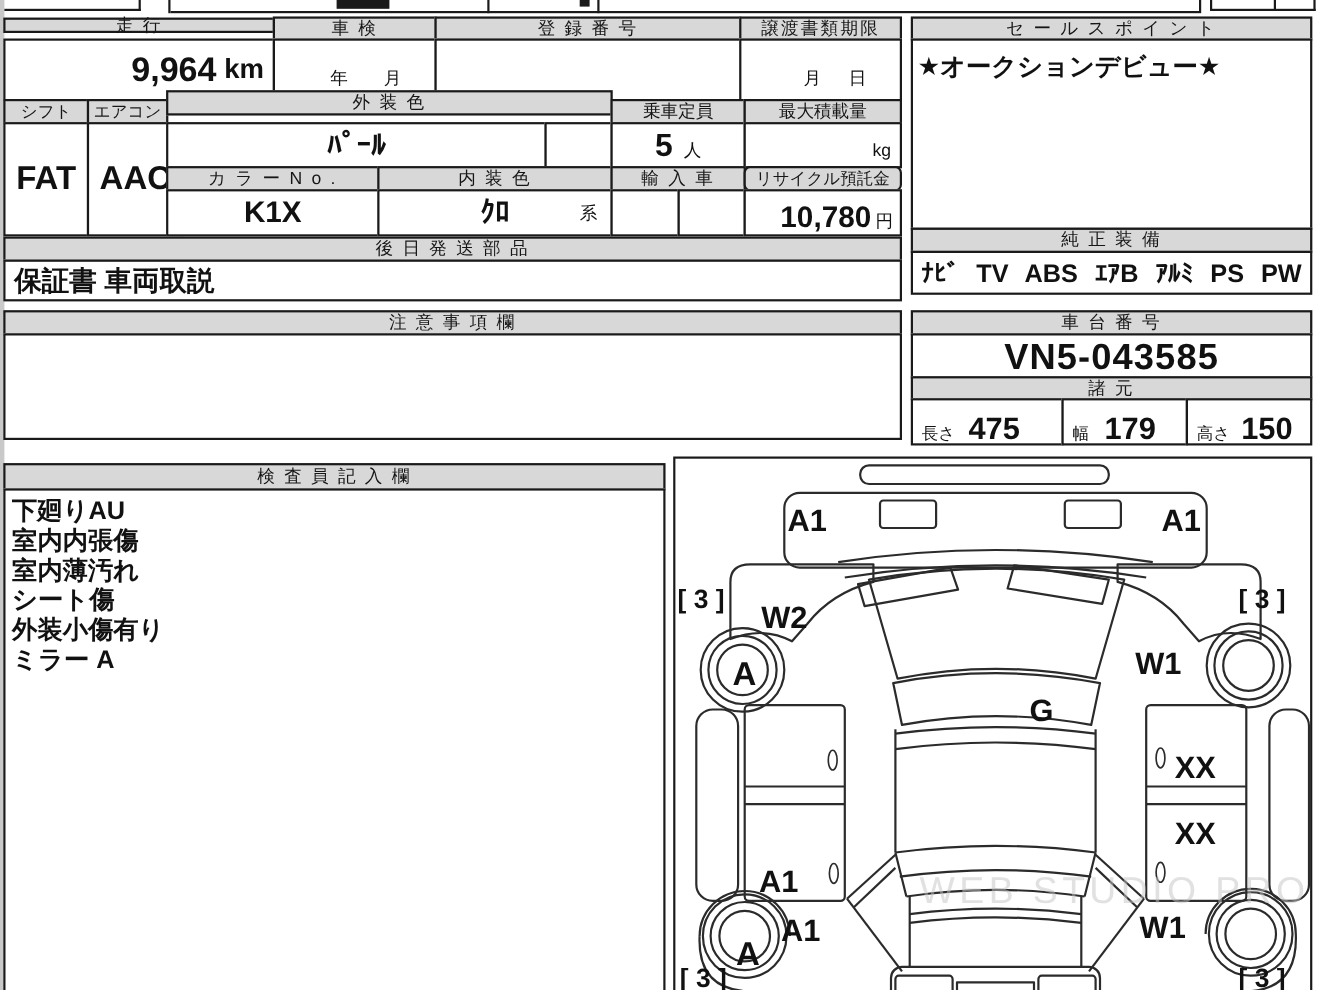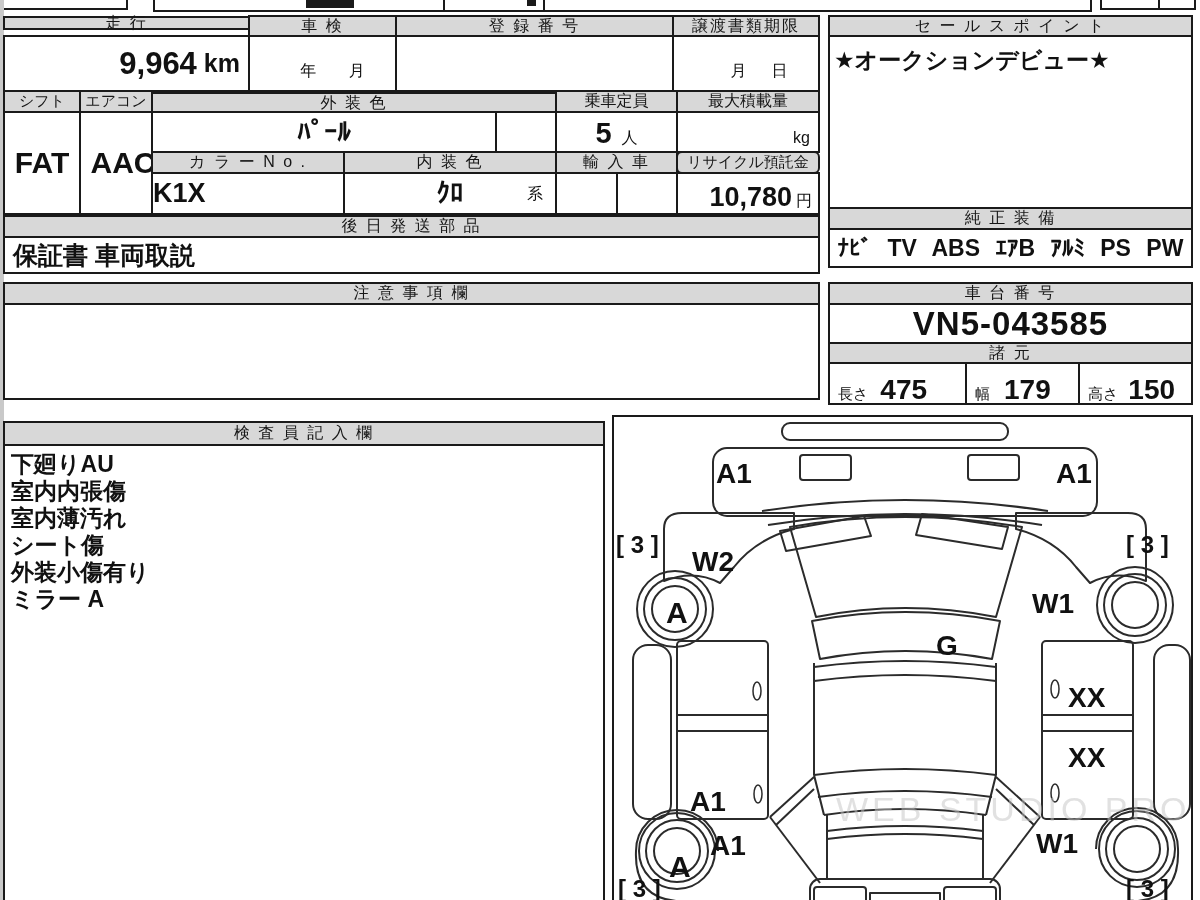--- a/index.html
+++ b/index.html
@@ -67,21 +67,21 @@
     <span>月</span>
     <span>日</span>
   </div>
 
   <div class="cell hdr" style="left:3px;top:90px;width:78px;height:23px;font-size:15px;letter-spacing:0;align-items:flex-end;">
       <span>シフト</span>
     </div>
   <div class="cell hdr" style="left:79px;top:90px;width:74px;height:23px;font-size:15px;letter-spacing:0;">
       <span>エアコン</span>
     </div>
-  <div class="cell hdr" style="left:151px;top:92px;width:406px;height:23px;">
+  <div class="cell hdr" style="left:151px;top:82px;width:406px;height:23px;">
       <span>外 装 色</span>
     </div>
   <div class="cell hdr" style="left:555px;top:90px;width:123px;height:23px;letter-spacing:0;">
       <span>乗車定員</span>
     </div>
   <div class="cell hdr" style="left:676px;top:90px;width:144px;height:23px;letter-spacing:0;">
       <span>最大積載量</span>
     </div>
 
   <div class="cell val" style="left:3px;top:111px;width:78px;height:104px;justify-content:center;">
@@ -109,21 +109,21 @@
   <div class="cell hdr" style="left:343px;top:151px;width:214px;height:23px;">
       <span>内 装 色</span>
     </div>
   <div class="cell hdr" style="left:555px;top:151px;width:123px;height:23px;">
       <span>輸 入 車</span>
     </div>
   <div class="cell hdr" style="left:676px;top:151px;width:144px;height:23px;letter-spacing:0;font-size:15px;border-radius:6px;">
       <span>リサイクル預託金</span>
     </div>
 
-  <div class="cell val" style="left:151px;top:172px;width:194px;height:43px;justify-content:flex-start;">
+  <div class="cell val" style="left:151px;top:172px;width:194px;height:43px;justify-content:center;">
     <span class="big" style="font-size:27px;">K1X</span>
   </div>
   <div class="cell val" style="left:343px;top:172px;width:214px;height:43px;justify-content:center;position:absolute;">
     <span class="big" style="font-size:27px;">ｸﾛ</span>
     <span style="position:absolute;right:12px;bottom:8px;font-size:16px;">系</span>
   </div>
   <div class="cell" style="left:555px;top:172px;width:63px;height:43px;"></div>
   <div class="cell" style="left:616px;top:172px;width:62px;height:43px;"><span></span></div>
   <div class="cell val" style="left:676px;top:172px;width:144px;height:43px;justify-content:flex-end;gap:4px;align-items:baseline;padding:8px 6px 0 0;">
     <span class="big" style="font-size:27px;">10,780</span>

